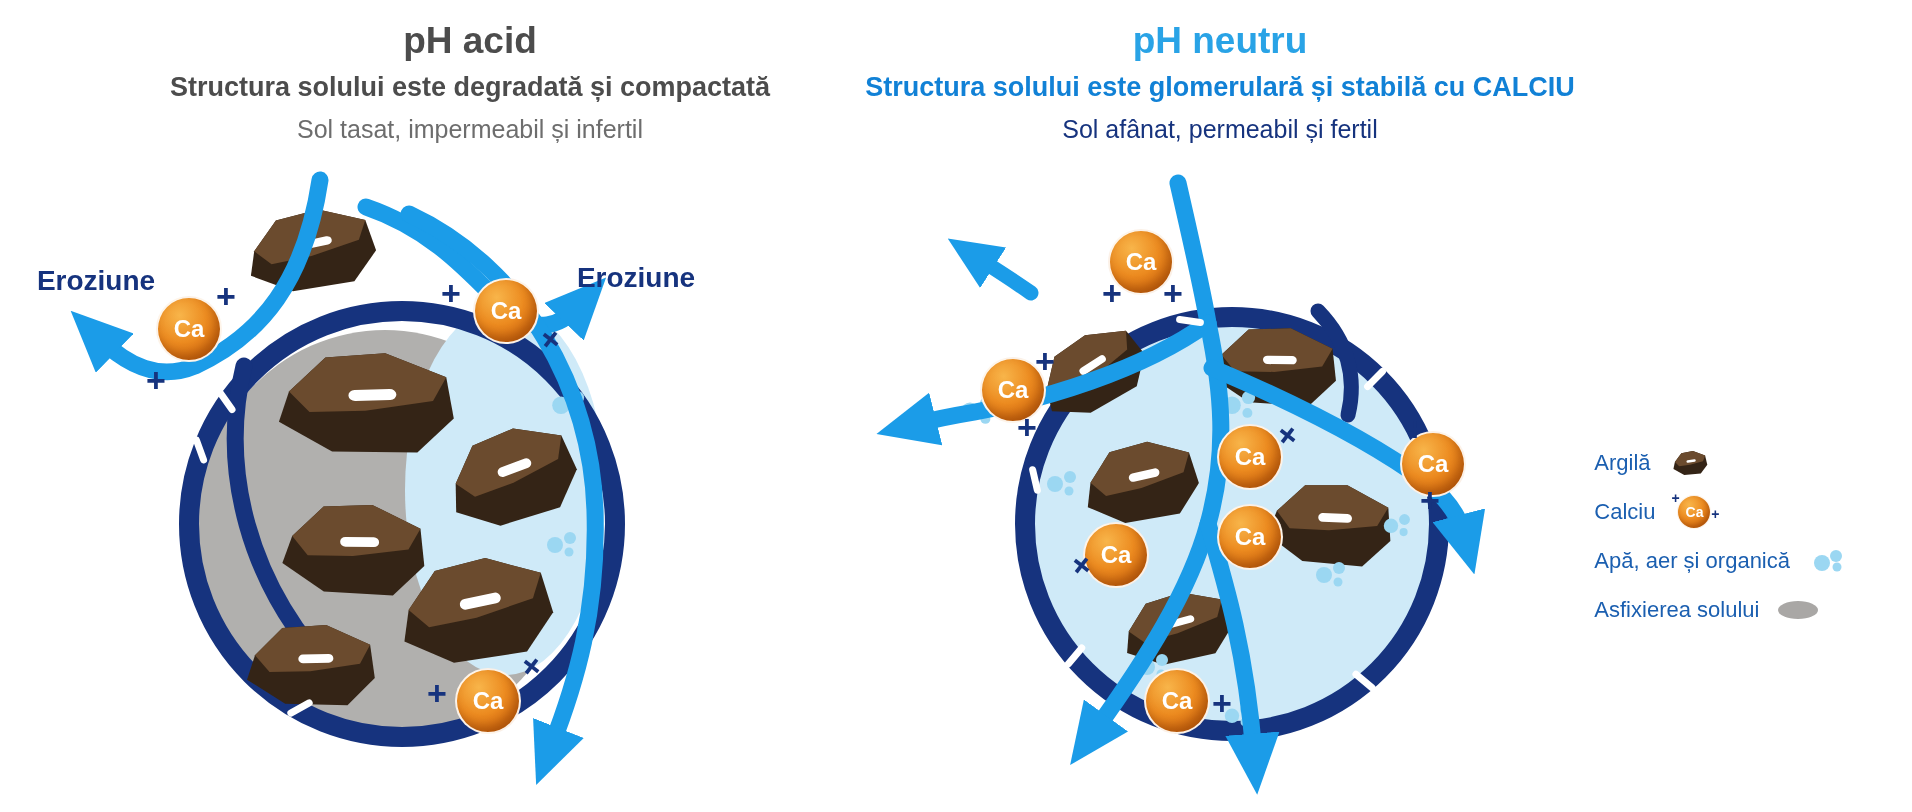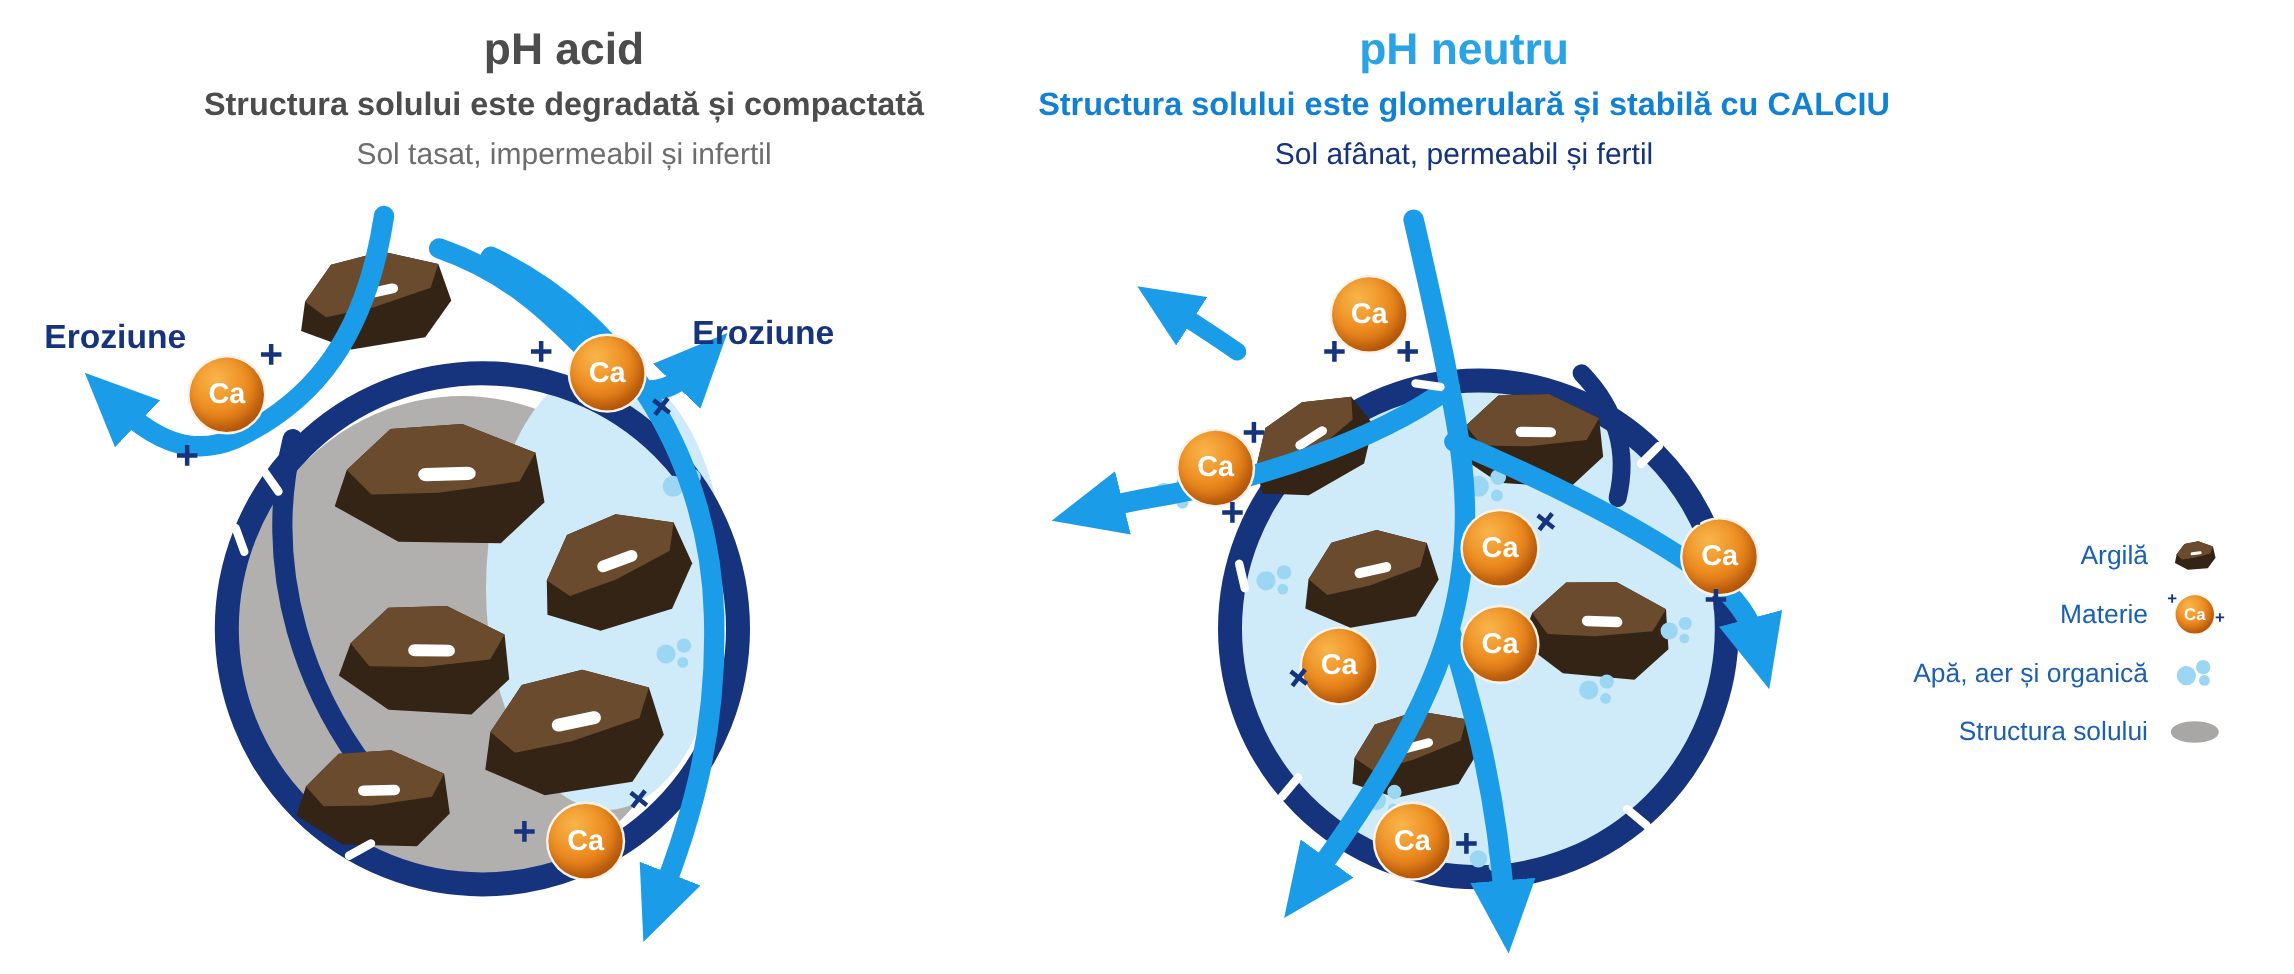--- a/index.html
+++ b/index.html
@@ -28,21 +28,21 @@
       background:radial-gradient(circle at 35% 28%, #f8b54a 0%, #ec8b20 45%, #d56c10 75%, #b5550a 100%);
       border:2px solid rgba(255,255,255,.9);box-shadow:inset -4px -6px 10px rgba(110,45,0,.35);}
   .ca-small{width:32px;height:32px;font-size:14px;border:1px solid rgba(255,255,255,.9);
       position:relative;transform:none;box-shadow:inset -2px -3px 5px rgba(110,45,0,.35);}
 
   .plus{position:absolute;transform:translate(-50%,-50%);color:#16337e;font-weight:800;
         font-size:34px;line-height:1;}
   .plus.tilt{transform:translate(-50%,-50%) rotate(38deg);}
 
   .legend{position:absolute;top:446px;right:58px;display:flex;flex-direction:column;gap:15px;
-          align-items:flex-end;}
+          align-items:flex-start;}
   .lrow{display:flex;align-items:center;gap:14px;height:34px;}
   .lrow.tall{height:56px;}
   .llabel{color:#1b5fb0;font-size:22px;text-align:right;white-space:pre-line;line-height:1.25;}
   .licon{width:50px;display:flex;justify-content:center;align-items:center;position:relative;}
   .plus-tiny{position:absolute;color:#16337e;font-weight:800;font-size:14px;line-height:1;}
   .pt-a{left:2px;top:-4px;}
   .pt-b{right:0px;top:12px;}
 </style>
 </head>
 <body>
@@ -193,41 +193,41 @@
   <div class="legend">
     <div class="lrow">
       <span class="llabel">Argilă</span>
       <span class="licon">
         <svg width="36" height="26" viewBox="0 0 100 70">
             <use href="#rock"></use>
           </svg>
       </span>
     </div>
     <div class="lrow">
-      <span class="llabel">Materie</span>
+      <span class="llabel">Calciu</span>
       <span class="licon">
         <span class="plus-tiny pt-a">+</span>
         <div class="ca ca-small">
           <span>Ca</span>
         </div>
         <span class="plus-tiny pt-b">+</span>
       </span>
     </div>
     <div class="lrow">
       <span class="llabel">Apă, aer și organică</span>
       <span class="licon">
         <svg width="38" height="26" fill="#9bd7f2">
           <circle cx="12" cy="15" r="8"></circle>
             <circle cx="26" cy="8" r="6"></circle>
             <circle cx="27" cy="19" r="4.5"></circle>
         </svg>
       </span>
     </div>
     <div class="lrow">
-      <span class="llabel">Structura solului</span>
+      <span class="llabel">Asfixierea solului</span>
       <span class="licon">
         <svg width="44" height="22">
             <ellipse cx="22" cy="11" rx="20" ry="9" fill="#a9a7a5"></ellipse>
           </svg>
       </span>
     </div>
   </div>
 
 </div>
 

